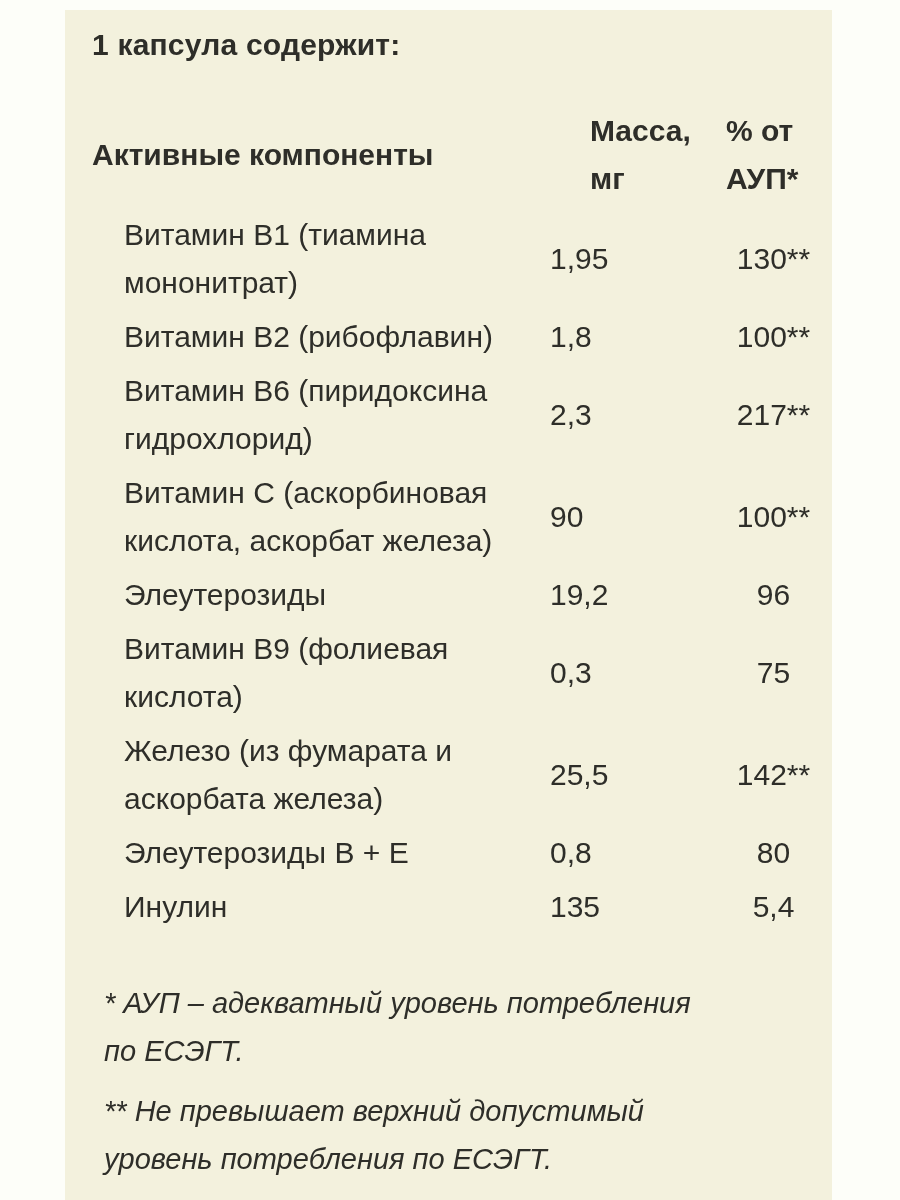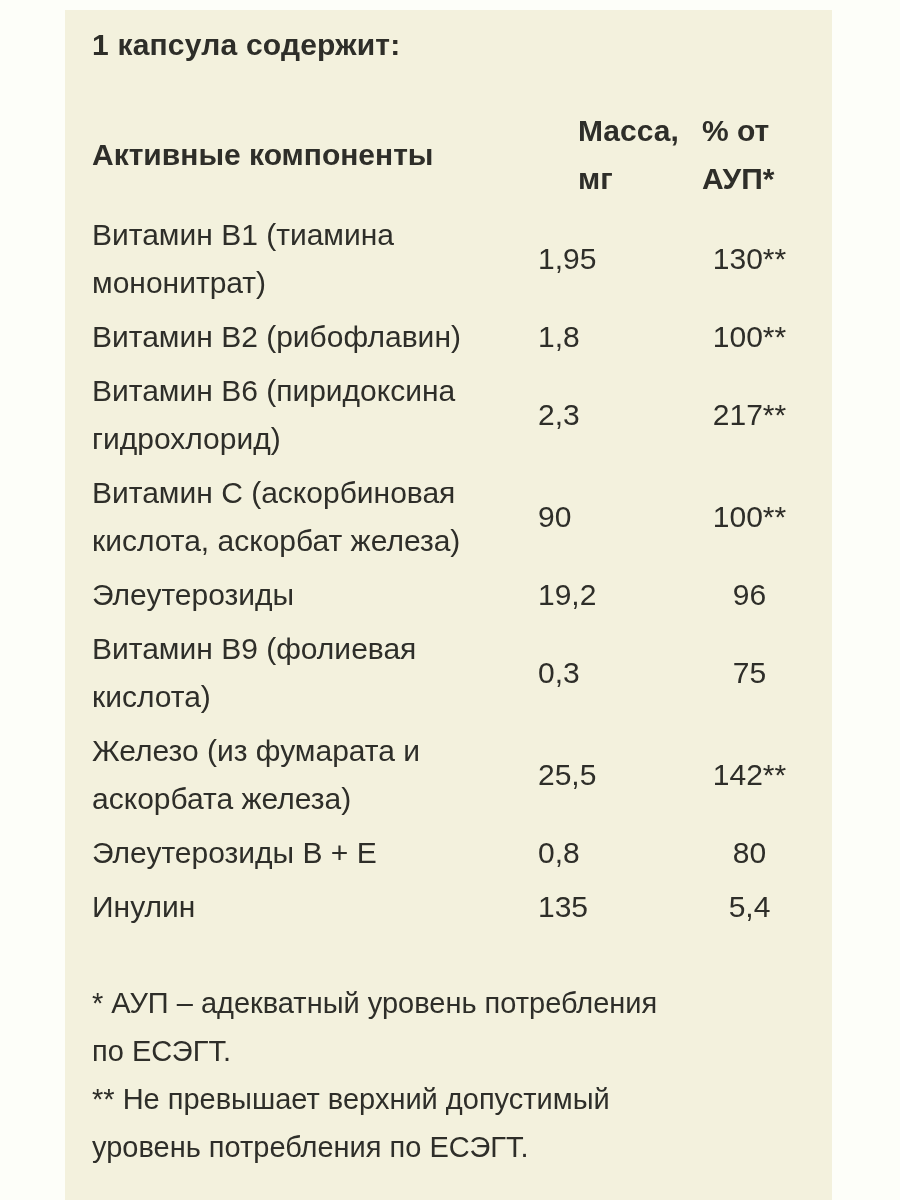--- a/index.html
+++ b/index.html
@@ -39,21 +39,21 @@
     margin: 0 0 41px 0;
     font-size: 30px;
     line-height: 42px;
     font-weight: 700;
     letter-spacing: 0.2px;
   }
 
   .grid-row {
     display: grid;
     grid-template-columns: 430px 125px 111px;
-    column-gap: 16px;
+    column-gap: 28px;
     align-items: center;
   }
 
   .thead {
     margin-bottom: 8px;
   }
   .th {
     font-weight: 700;
     font-size: 30px;
     line-height: 48px;
@@ -71,35 +71,37 @@
 
   .row {
     margin-bottom: 6px;
   }
   .cell {
     font-size: 30px;
     line-height: 48px;
   }
   .cell.c-name {
     white-space: pre-line;
+    margin-left: 32px;
   }
   .cell.c-mass {
   }
   .cell.c-aup {
     text-align: center;
     padding-left: 30px;
   }
 
   .footnotes {
     margin-top: 48px;
   }
   .footnote {
-    margin: 0;
+    margin: 12px;
     font-size: 29px;
     line-height: 48px;
+    font-style: italic;
     white-space: pre-line;
   }
 </style>
 </head>
 <body>
 
 <div class="side-strip left"></div>
 <div class="side-strip right"></div>
 
 <div class="panel">

